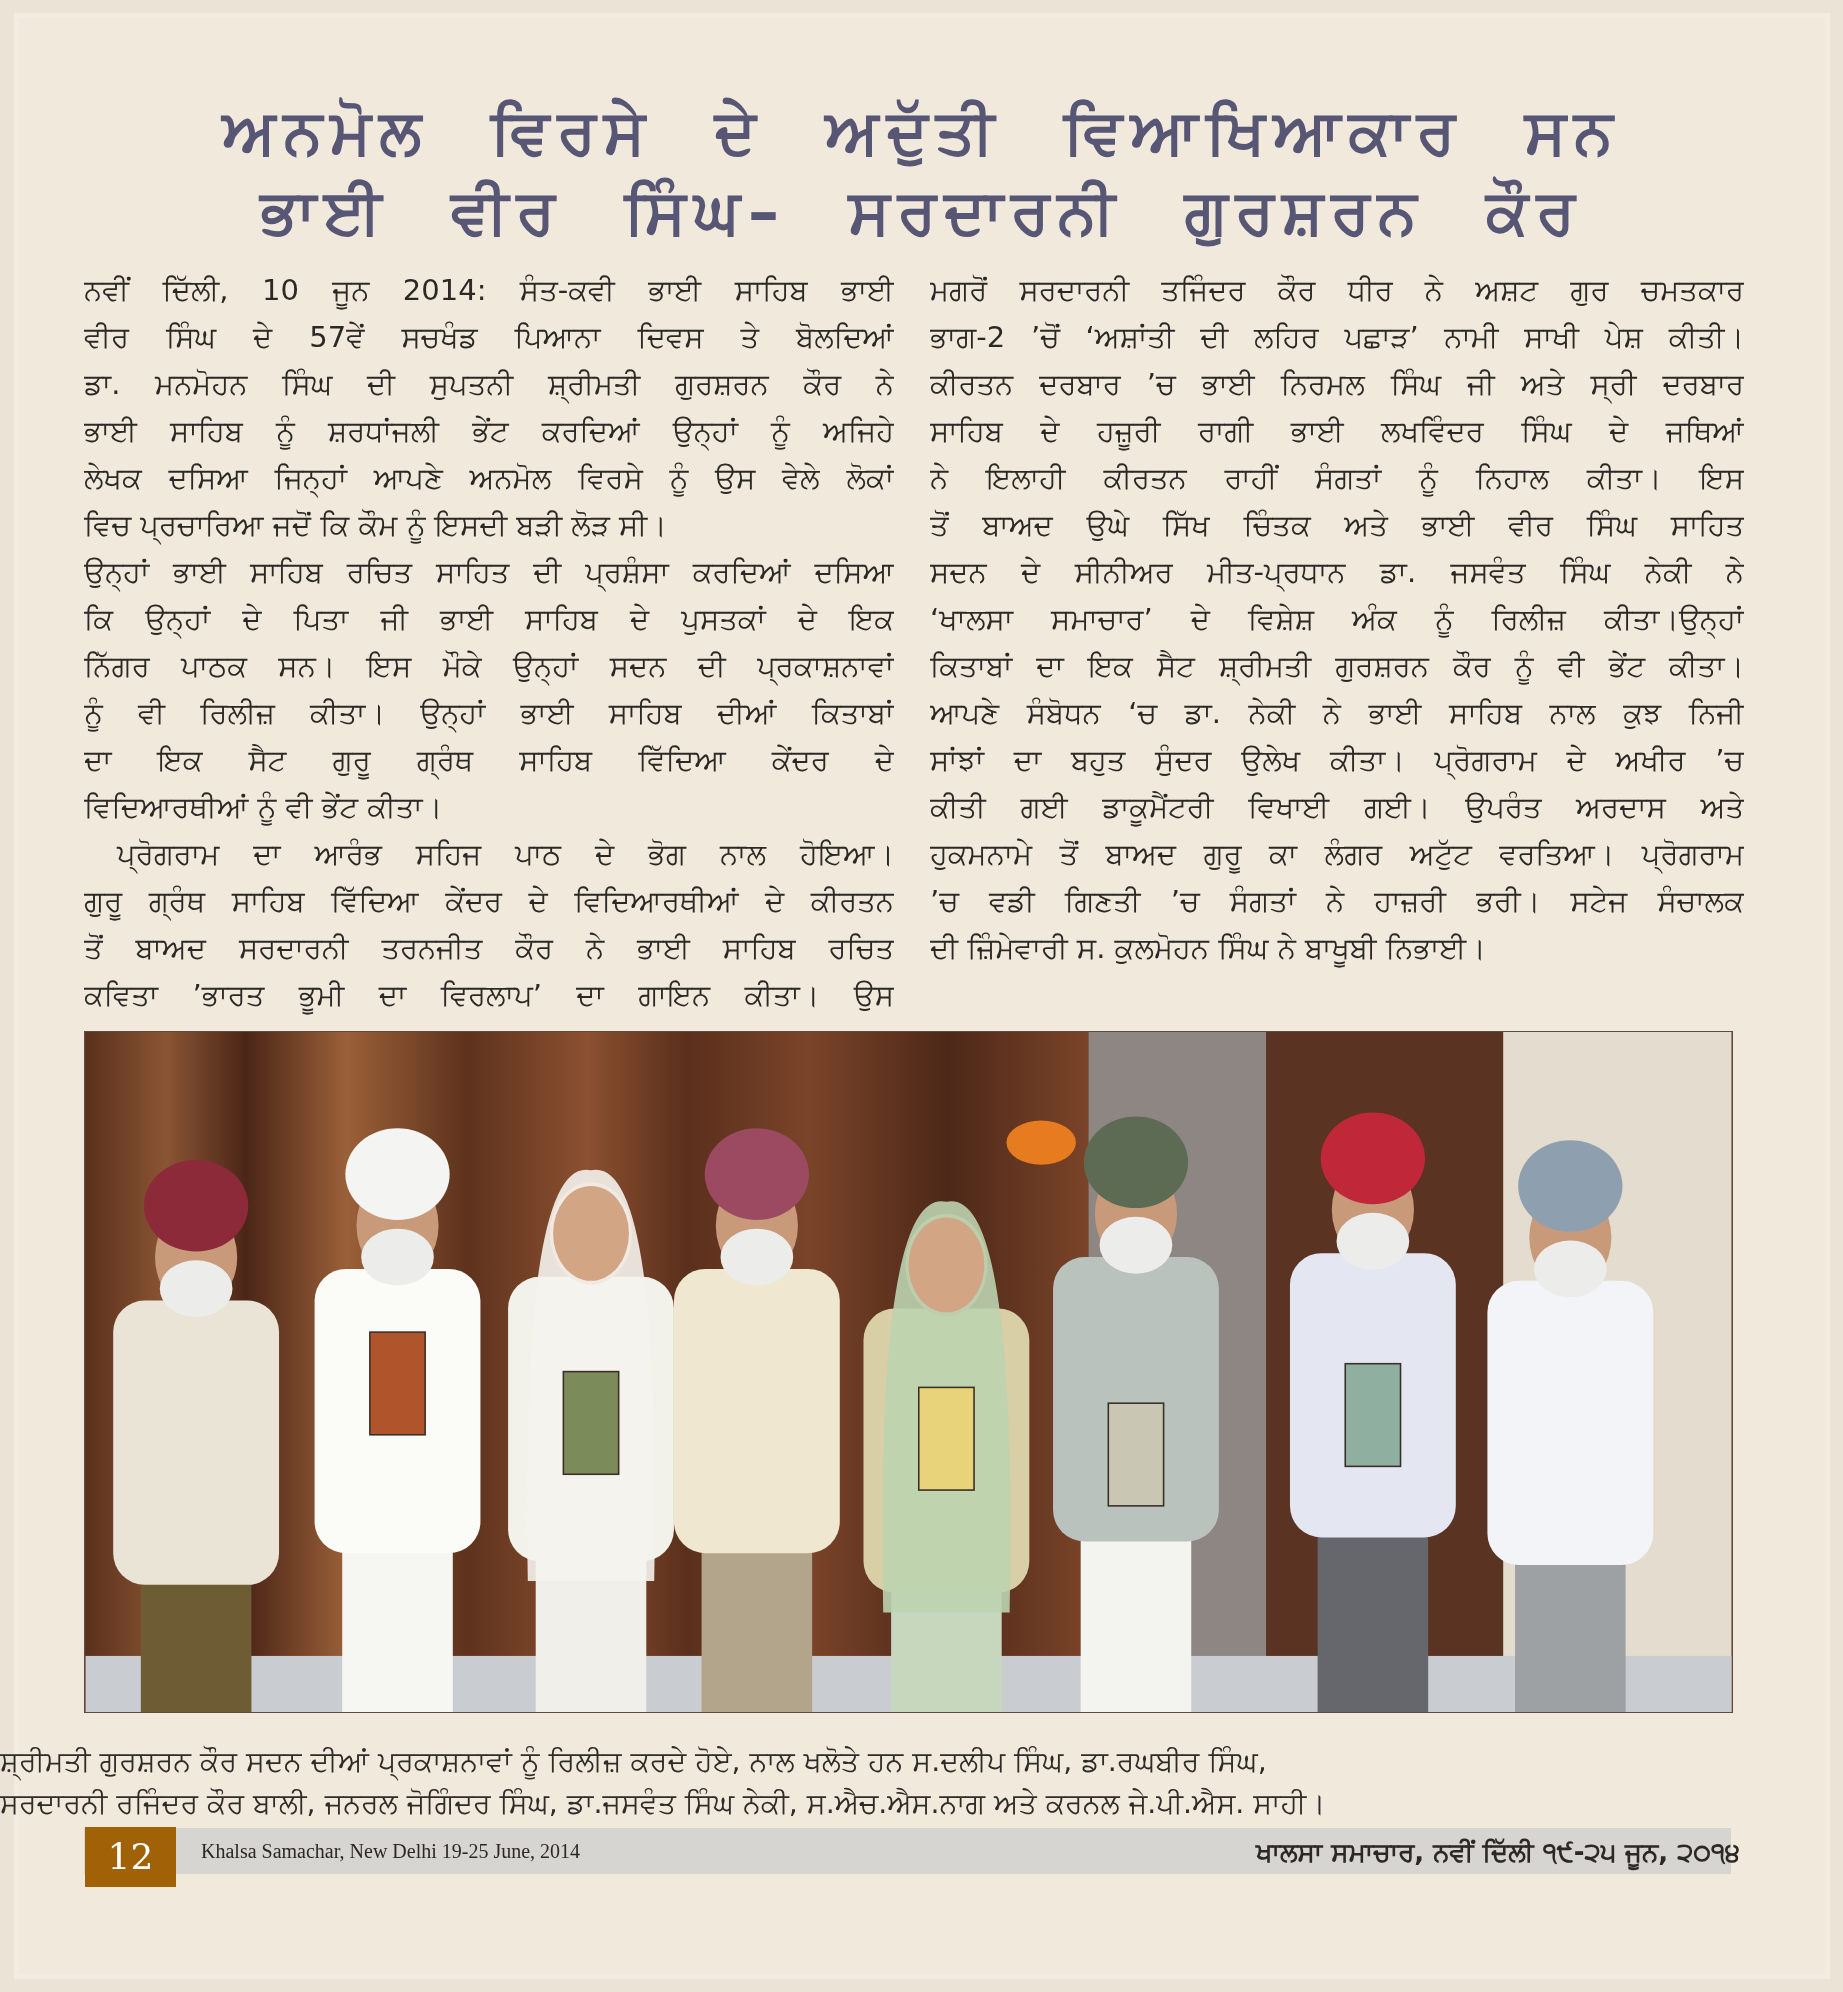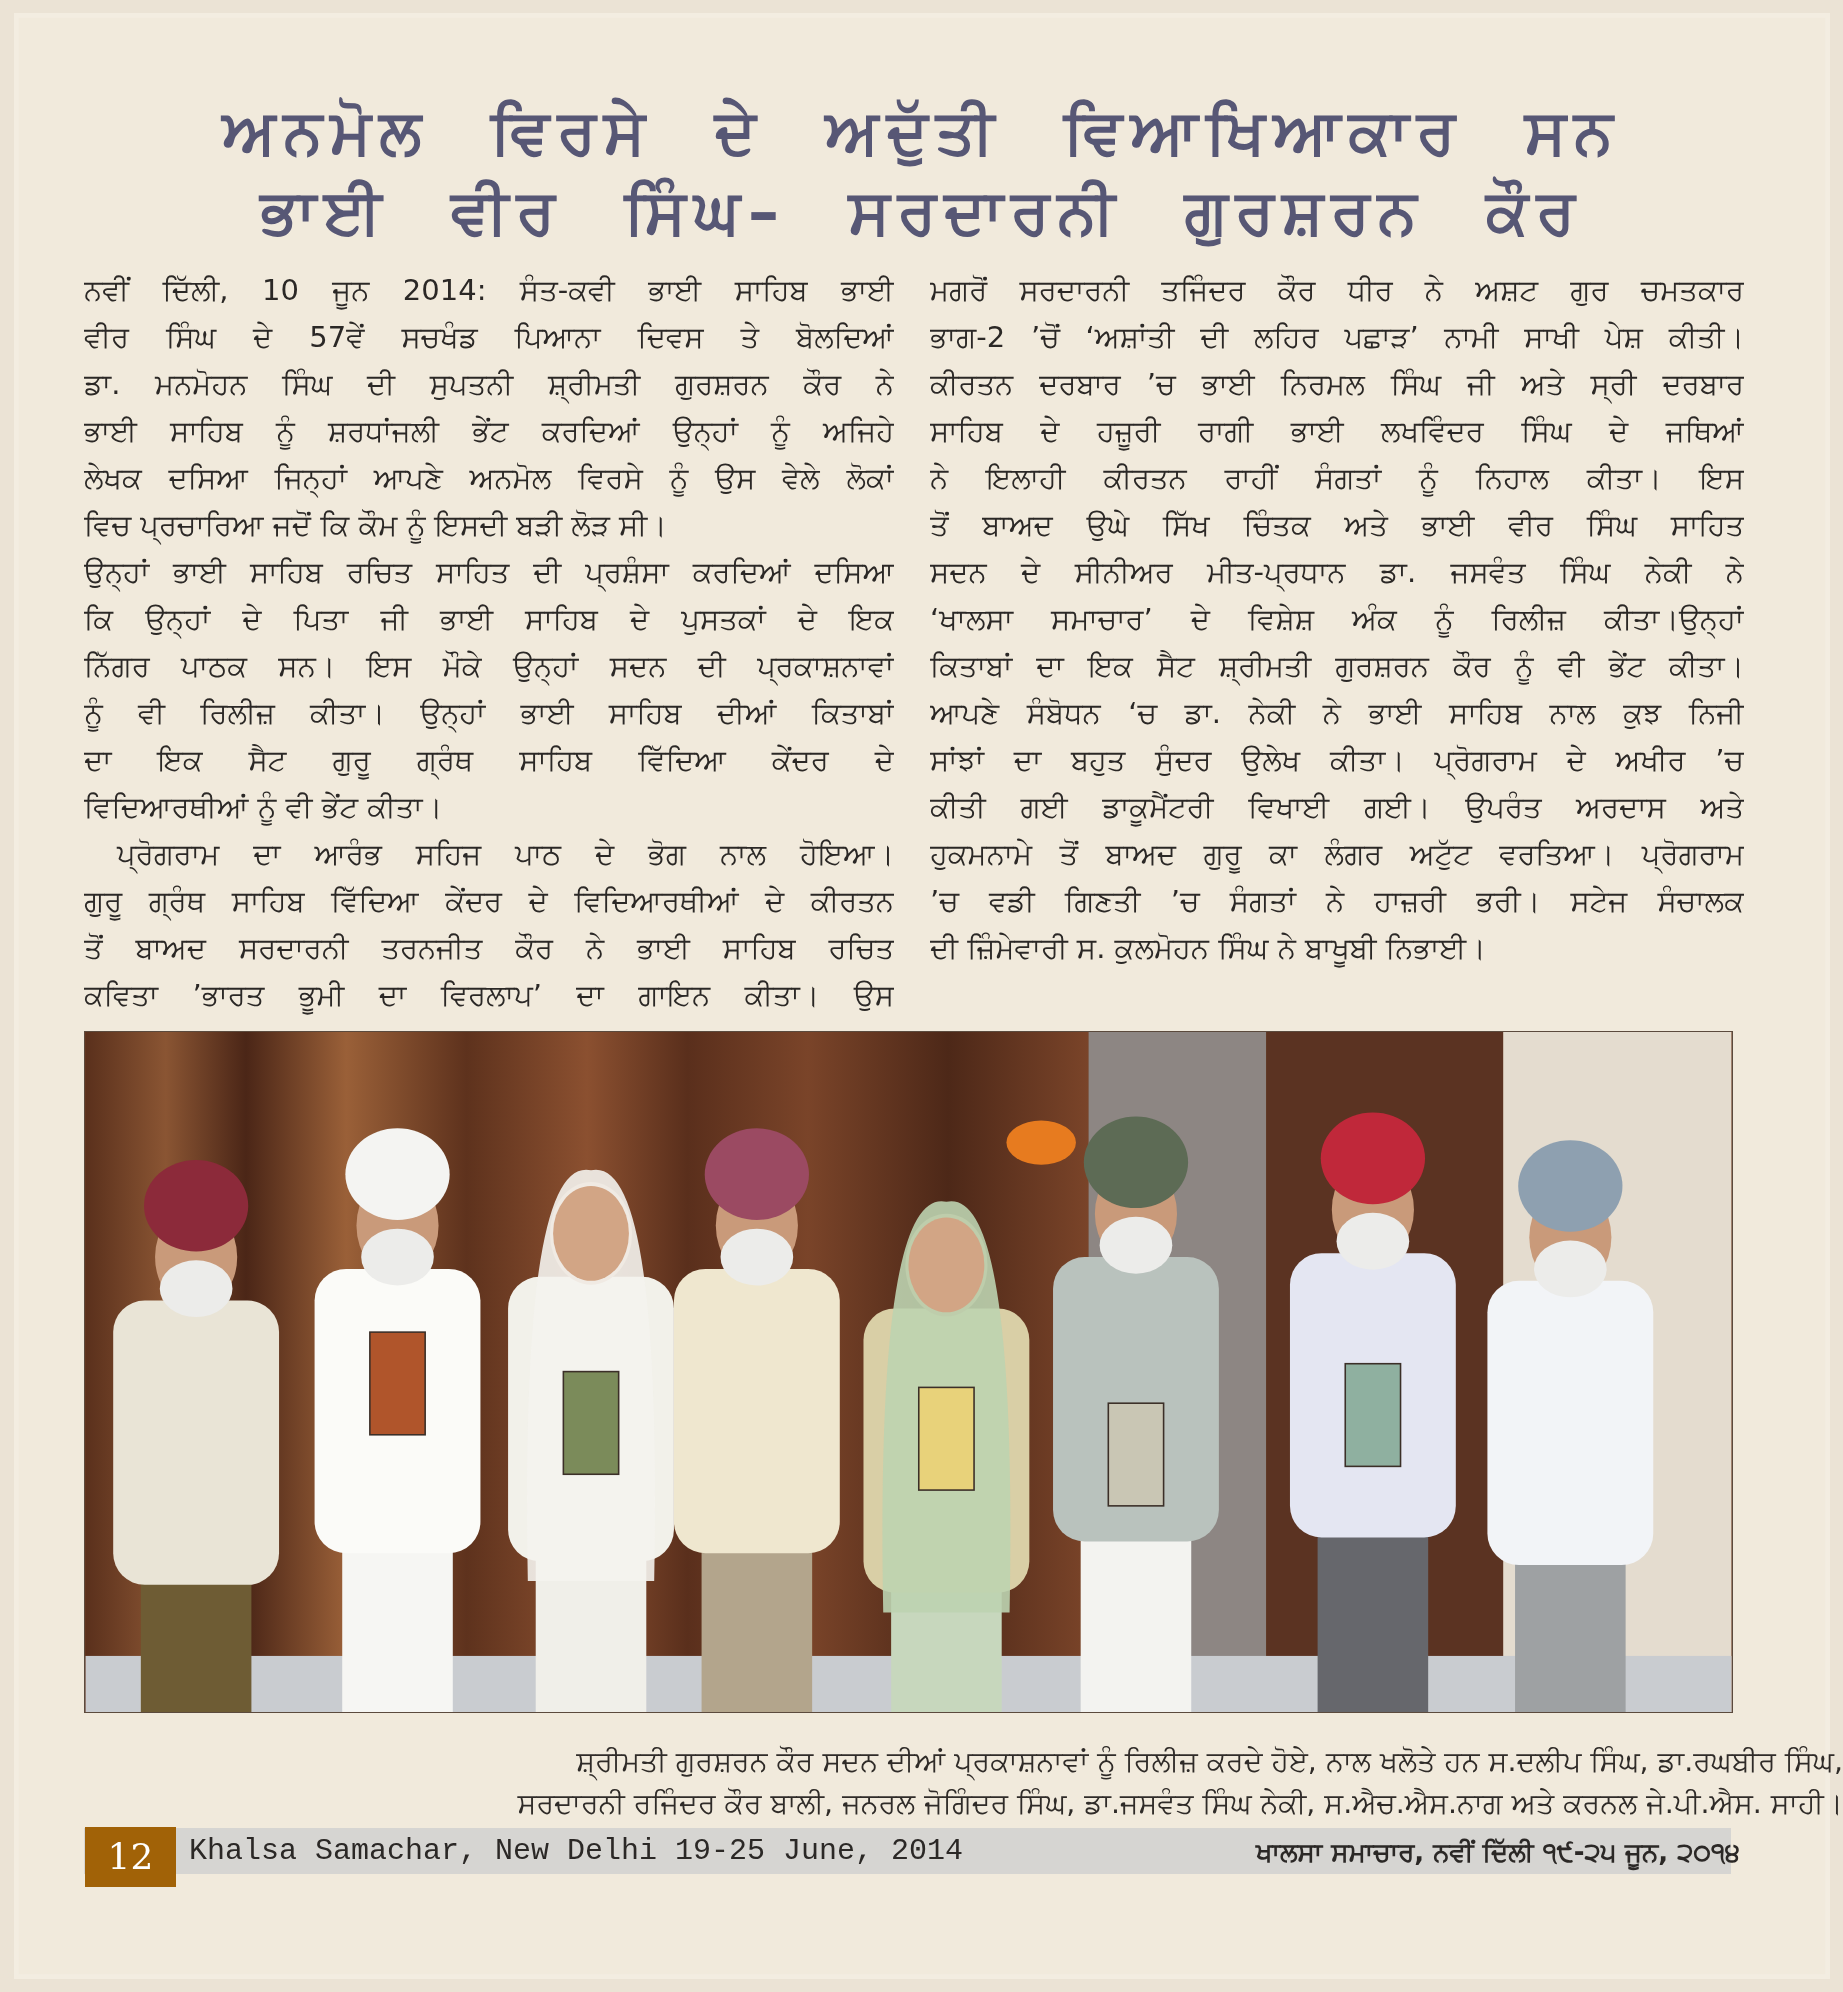--- a/index.html
+++ b/index.html
@@ -44,38 +44,38 @@
   .photo {
     position: absolute; left: 84px; top: 1031px; width: 1647px; height: 680px;
     overflow: hidden;
     background: #6a3b22;
     border: 1.6px solid #5b4a3d;
   }
   .photo svg { display: block; }
 
   .caption {
     position: absolute; left: 0; width: 100%;
-    text-align: right; color: #2f2b28; font-size: 28.4px;
+    text-align: left; color: #2f2b28; font-size: 28.4px;
   }
   .caption.c1 { top: 1745px; }
   .caption.c2 { top: 1787px; }
 
   .footer-band {
     position: absolute; left: 84px; top: 1828px; width: 1647px; height: 46px;
     background: #d6d5d2;
   }
   .page-num {
     position: absolute; left: 85px; top: 1827px; width: 91px; height: 60px;
     background: #a16207; color: #ffffff;
     font-family: "DejaVu Serif", serif; font-size: 36px;
     text-align: center; line-height: 60px;
   }
   .footer-en {
-    position: absolute; left: 189px; top: 1831px;
-    font-family: Liberation Mono, monospace; font-size: 30px; color: #2b2826;
+    position: absolute; left: 201px; top: 1831px;
+    font-family: Liberation Serif, serif; font-size: 20px; color: #2b2826;
     line-height: 40px;
   }
   .footer-pa {
     position: absolute; right: 103px; top: 1833px;
     font-size: 26px; color: #2b2826; line-height: 38px; font-weight: bold;
   }
 </style>
 </head>
 <body>
 

